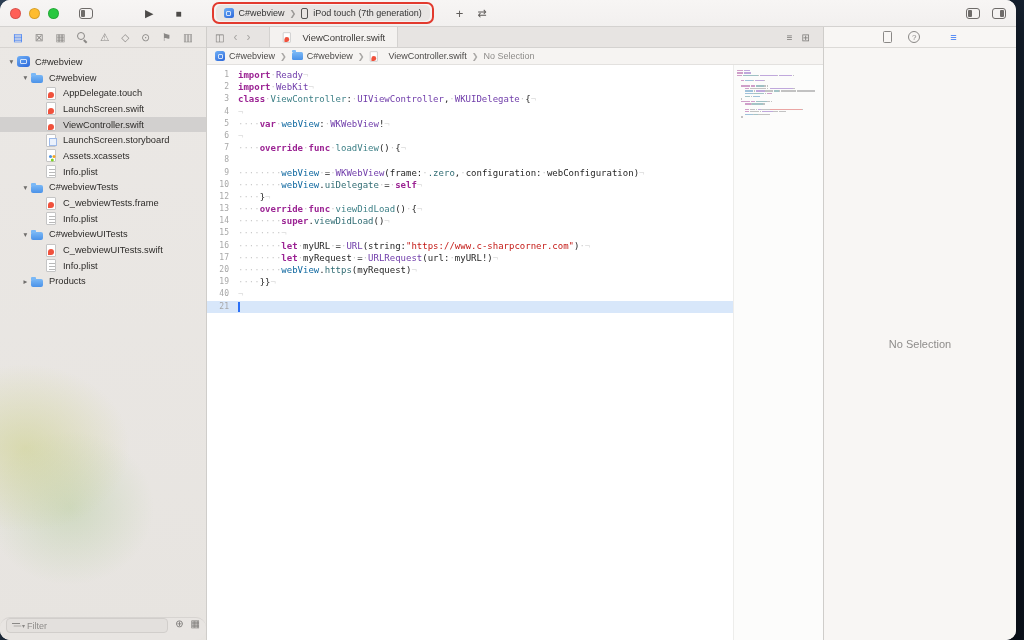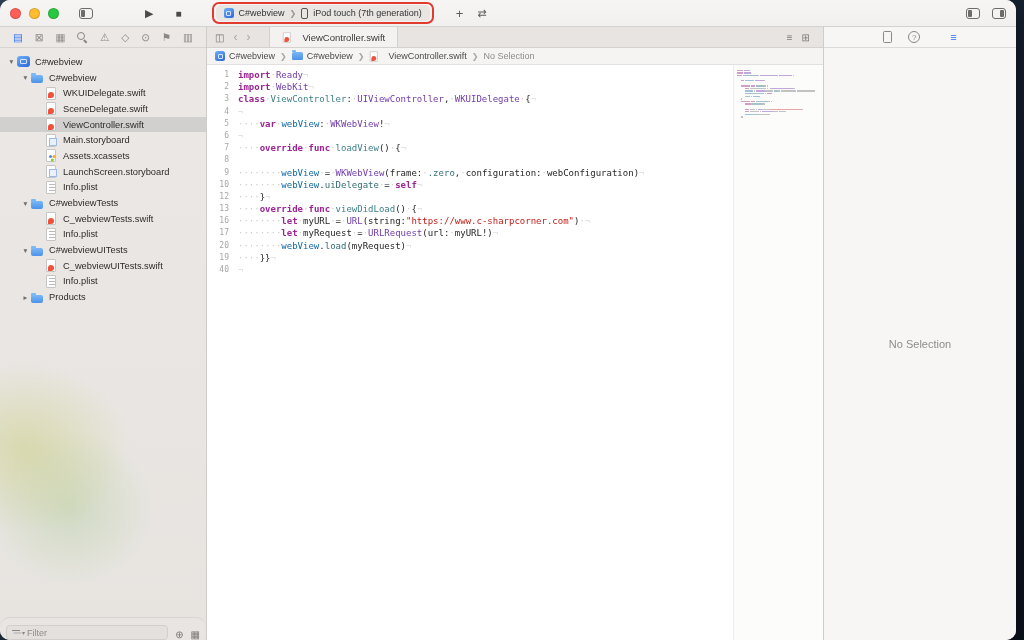--- a/index.html
+++ b/index.html
@@ -66,21 +66,21 @@
   .fi-project::before { content:""; position:absolute; inset:1px 0; background:linear-gradient(150deg,#6fb0f7,#2b66d9); border-radius:3px; }
   .fi-project::after { content:""; position:absolute; left:3px; top:4px; right:3px; bottom:4px; border:1px solid rgba(255,255,255,.75); border-radius:1px; }
   .fi-folder::before { content:""; position:absolute; left:0; right:1px; top:4px; bottom:1px; background:linear-gradient(#7ab8f6,#4b92e8); border-radius:2px; }
   .fi-folder::after { content:""; position:absolute; left:0; top:2px; width:5px; height:3px; background:#7ab8f6; border-radius:1px 1px 0 0; }
   .doc { position:absolute; left:1px; top:0; width:10px; height:13px; background:#fff; border:0.5px solid #c5c5c5; border-radius:1px; }
   .fi-swift .doc::after { content:""; position:absolute; left:0.5px; bottom:0.5px; width:6px; height:6px; background:#F0513C; border-radius:55% 55% 55% 10%; }
   .fi-storyboard .doc::after { content:""; position:absolute; left:1.5px; top:3px; width:6px; height:6px; background:#eaf1fc; border:0.5px solid #9db9e8; }
   .fi-assets .doc::after { content:""; position:absolute; left:1.5px; top:4.5px; width:3px; height:3px; border-radius:50%; background:#4a90e2; box-shadow:3.5px 0 0 #f5a623, 1.8px 3.5px 0 #7ed321; }
   .fi-plist .doc::after { content:""; position:absolute; left:1.5px; top:2.5px; width:6.5px; height:7.5px;
     background:repeating-linear-gradient(#b9b9b9 0 1px, transparent 1px 2.8px); }
-  .filterbar { flex:0 0 23px; border-top:1px solid #d7d4d1; display:flex; align-items:flex-end; padding:0 6px; z-index:1; background:rgba(233,230,226,.6);border-radius:10px; }
+  .filterbar { flex:0 0 23px; border-top:1px solid #d7d4d1; display:flex; align-items:flex-start; padding:0 6px; z-index:1; background:rgba(233,230,226,.6);border-radius:10px; }
   .filter-field { flex:1; height:15px; background:#e3e0dd; border:1px solid #d1cecb; border-radius:4px;
     display:flex; align-items:center; padding:0 5px; gap:2px; }
   .funnel { display:inline-block; width:8px; height:8px; position:relative; }
   .funnel::before { content:""; position:absolute; left:0; top:1px; width:8px; height:1.4px; background:#8a8886; box-shadow:1.5px 2.5px 0 -0.2px #8a8886, 3px 5px 0 -0.9px #8a8886; }
   .fun-chev { font-size:6px; color:#8a8886; }
   .filter-input { flex:1; border:none; outline:none; background:transparent; font-size:9px; color:#333; font-family:"Liberation Sans",sans-serif; min-width:0; }
   .filter-input::placeholder { color:#8e8c8a; }
   .fb-ic { font-size:10px; color:#7c7a78; margin-left:7px; }
 
   
@@ -186,75 +186,68 @@
             <div class="tree-row" style="padding-left: 20px;">
               <span class="disc">▾</span>
               <span class="fi fi-folder"></span>
               <span class="lbl">C#webview</span>
             </div>
             <div class="tree-row" style="padding-left: 34px;">
               <span class="disc"></span>
               <span class="fi fi-swift">
                 <i class="doc"></i>
               </span>
-              <span class="lbl">WKUIDelegate.swift</span>
+              <span class="lbl">AppDelegate.touch</span>
             </div>
             <div class="tree-row" style="padding-left: 34px;">
               <span class="disc"></span>
               <span class="fi fi-swift">
                 <i class="doc"></i>
               </span>
-              <span class="lbl">SceneDelegate.swift</span>
+              <span class="lbl">LaunchScreen.swift</span>
             </div>
             <div class="tree-row selected" style="padding-left: 34px;">
               <span class="disc"></span>
               <span class="fi fi-swift">
                 <i class="doc"></i>
               </span>
               <span class="lbl">ViewController.swift</span>
             </div>
             <div class="tree-row" style="padding-left: 34px;">
               <span class="disc"></span>
               <span class="fi fi-storyboard">
                 <i class="doc"></i>
               </span>
-              <span class="lbl">Main.storyboard</span>
+              <span class="lbl">LaunchScreen.storyboard</span>
             </div>
             <div class="tree-row" style="padding-left: 34px;">
               <span class="disc"></span>
               <span class="fi fi-assets">
                 <i class="doc"></i>
               </span>
               <span class="lbl">Assets.xcassets</span>
-            </div>
-            <div class="tree-row" style="padding-left: 34px;">
-              <span class="disc"></span>
-              <span class="fi fi-storyboard">
-                <i class="doc"></i>
-              </span>
-              <span class="lbl">LaunchScreen.storyboard</span>
             </div>
             <div class="tree-row" style="padding-left: 34px;">
               <span class="disc"></span>
               <span class="fi fi-plist">
                 <i class="doc"></i>
               </span>
               <span class="lbl">Info.plist</span>
             </div>
             <div class="tree-row" style="padding-left: 20px;">
               <span class="disc">▾</span>
               <span class="fi fi-folder"></span>
               <span class="lbl">C#webviewTests</span>
             </div>
             <div class="tree-row" style="padding-left: 34px;">
               <span class="disc"></span>
               <span class="fi fi-swift">
                 <i class="doc"></i>
               </span>
-              <span class="lbl">C_webviewTests.swift</span>
+              <span class="lbl">C_webviewTests.frame</span>
             </div>
             <div class="tree-row" style="padding-left: 34px;">
               <span class="disc"></span>
               <span class="fi fi-plist">
                 <i class="doc"></i>
               </span>
               <span class="lbl">Info.plist</span>
             </div>
             <div class="tree-row" style="padding-left: 20px;">
               <span class="disc">▾</span>
@@ -338,25 +331,28 @@
               <div class="code-row"><span class="ln">3</span><span class="src"><span class="kw">class</span><span class="ws">·</span><span class="tt">ViewController</span><span class="pl">:</span><span class="ws">·</span><span class="tp">UIViewController</span><span class="pl">,</span><span class="ws">·</span><span class="tp">WKUIDelegate</span><span class="ws">·</span><span class="pl">{</span><span class="nl">¬</span></span></div>
               <div class="code-row"><span class="ln">4</span><span class="src"><span class="nl">¬</span></span></div>
               <div class="code-row"><span class="ln">5</span><span class="src"><span class="ws">····</span><span class="kw">var</span><span class="ws">·</span><span class="vb">webView</span><span class="pl">:</span><span class="ws">·</span><span class="tp">WKWebView</span><span class="pl">!</span><span class="nl">¬</span></span></div>
               <div class="code-row"><span class="ln">6</span><span class="src"><span class="nl">¬</span></span></div>
               <div class="code-row"><span class="ln">7</span><span class="src"><span class="ws">····</span><span class="kw">override</span><span class="ws">·</span><span class="kw">func</span><span class="ws">·</span><span class="tt">loadView</span><span class="pl">()</span><span class="ws">·</span><span class="pl">{</span><span class="nl">¬</span></span></div>
               <div class="code-row"><span class="ln">8</span></div>
               <div class="code-row"><span class="ln">9</span><span class="src"><span class="ws">········</span><span class="vb">webView</span><span class="ws">·</span><span class="pl">=</span><span class="ws">·</span><span class="tp">WKWebView</span><span class="pl">(frame:</span><span class="ws">·</span><span class="mb">.zero</span><span class="pl">,</span><span class="ws">·</span><span class="pl">configuration:</span><span class="ws">·</span><span class="pl">webConfiguration</span><span class="pl">)</span><span class="nl">¬</span></span></div>
               <div class="code-row"><span class="ln">10</span><span class="src"><span class="ws">········</span><span class="vb">webView</span><span class="pl">.</span><span class="mb">uiDelegate</span><span class="ws">·</span><span class="pl">=</span><span class="ws">·</span><span class="kw">self</span><span class="nl">¬</span></span></div>
               <div class="code-row"><span class="ln">12</span><span class="src"><span class="ws">····</span><span class="pl">}</span><span class="nl">¬</span></span></div>
               <div class="code-row"><span class="ln">13</span><span class="src"><span class="ws">····</span><span class="kw">override</span><span class="ws">·</span><span class="kw">func</span><span class="ws">·</span><span class="tt">viewDidLoad</span><span class="pl">()</span><span class="ws">·</span><span class="pl">{</span><span class="nl">¬</span></span></div>
+              <div class="code-row"><span class="ln">14</span><span class="src"><span class="ws">········</span><span class="kw">super</span><span class="pl">.</span><span class="mb">viewDidLoad</span><span class="pl">()</span><span class="nl">¬</span></span></div>
+              <div class="code-row"><span class="ln">15</span><span class="src"><span class="ws">········</span><span class="nl">¬</span></span></div>
               <div class="code-row"><span class="ln">16</span><span class="src"><span class="ws">········</span><span class="kw">let</span><span class="ws">·</span><span class="pl">myURL</span><span class="ws">·</span><span class="pl">=</span><span class="ws">·</span><span class="tp">URL</span><span class="pl">(string:</span><span class="str">"https://www.c-sharpcorner.com"</span><span class="pl">)</span><span class="ws">·</span><span class="nl">¬</span></span></div>
               <div class="code-row"><span class="ln">17</span><span class="src"><span class="ws">········</span><span class="kw">let</span><span class="ws">·</span><span class="pl">myRequest</span><span class="ws">·</span><span class="pl">=</span><span class="ws">·</span><span class="tp">URLRequest</span><span class="pl">(url:</span><span class="ws">·</span><span class="pl">myURL!)</span><span class="nl">¬</span></span></div>
-              <div class="code-row"><span class="ln">20</span><span class="src"><span class="ws">········</span><span class="vb">webView</span><span class="pl">.</span><span class="mb">load</span><span class="pl">(myRequest)</span><span class="nl">¬</span></span></div>
+              <div class="code-row"><span class="ln">20</span><span class="src"><span class="ws">········</span><span class="vb">webView</span><span class="pl">.</span><span class="mb">https</span><span class="pl">(myRequest)</span><span class="nl">¬</span></span></div>
               <div class="code-row"><span class="ln">19</span><span class="src"><span class="ws">····</span><span class="pl">}}</span><span class="nl">¬</span></span></div>
               <div class="code-row"><span class="ln">40</span><span class="src"><span class="nl">¬</span></span></div>
+              <div class="code-row current"><span class="ln">21</span><span class="src"><span class="caret"></span></span></div>
             </div>
           <div class="minimap" id="minimap">
               <div class="mm-line">
                 <i style="width: 6.3px; background: rgb(207, 159, 201);"></i>
                 <i style="width: 1.05px; background: transparent;"></i>
                 <i style="width: 5.25px; background: rgb(192, 168, 220);"></i>
                 <i style="width: 1.05px; background: transparent;"></i>
               </div>
               <div class="mm-line">
                 <i style="width: 6.3px; background: rgb(207, 159, 201);"></i>

